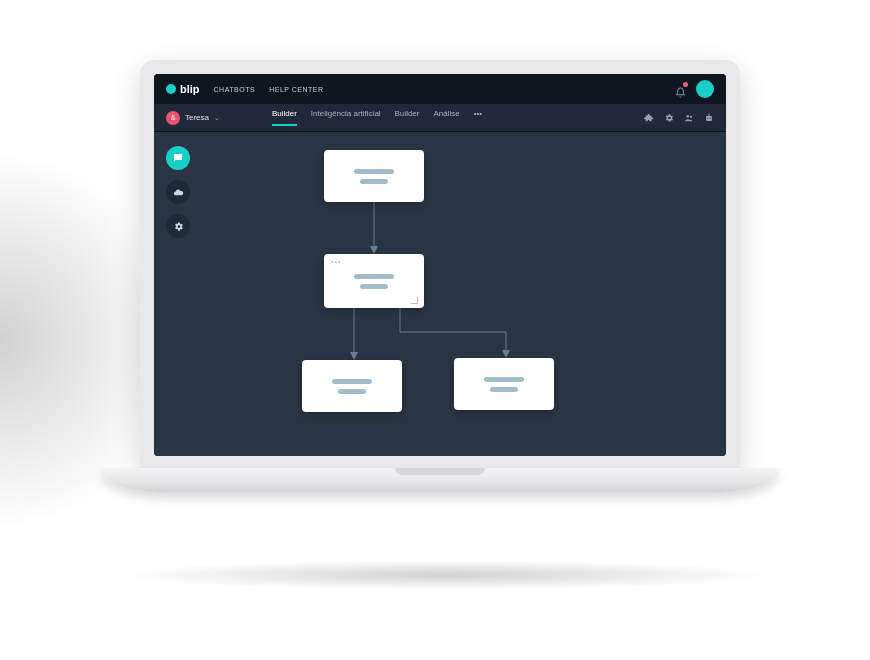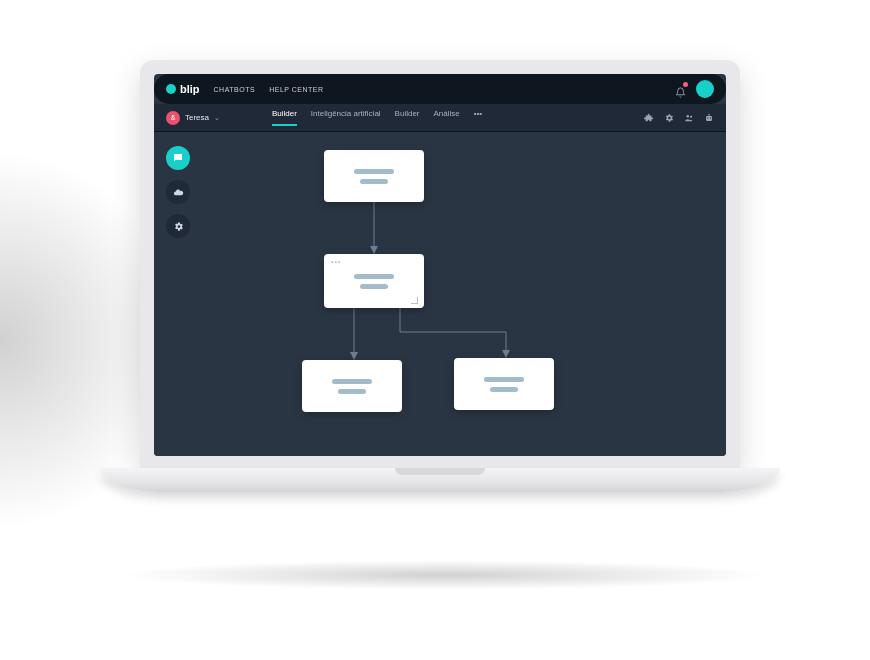--- a/index.html
+++ b/index.html
@@ -78,21 +78,20 @@
   }
 
   
   .topbar {
     height: 30px;
     background: #0e1620;
     display: flex;
     align-items: center;
     padding: 0 12px;
     gap: 14px;
-    border-radius: 15px;
   }
   .logo {
     display: flex;
     align-items: center;
     gap: 4px;
     color: #fff;
     font-weight: 700;
     font-size: 11px;
   }
   .logo-dot {

